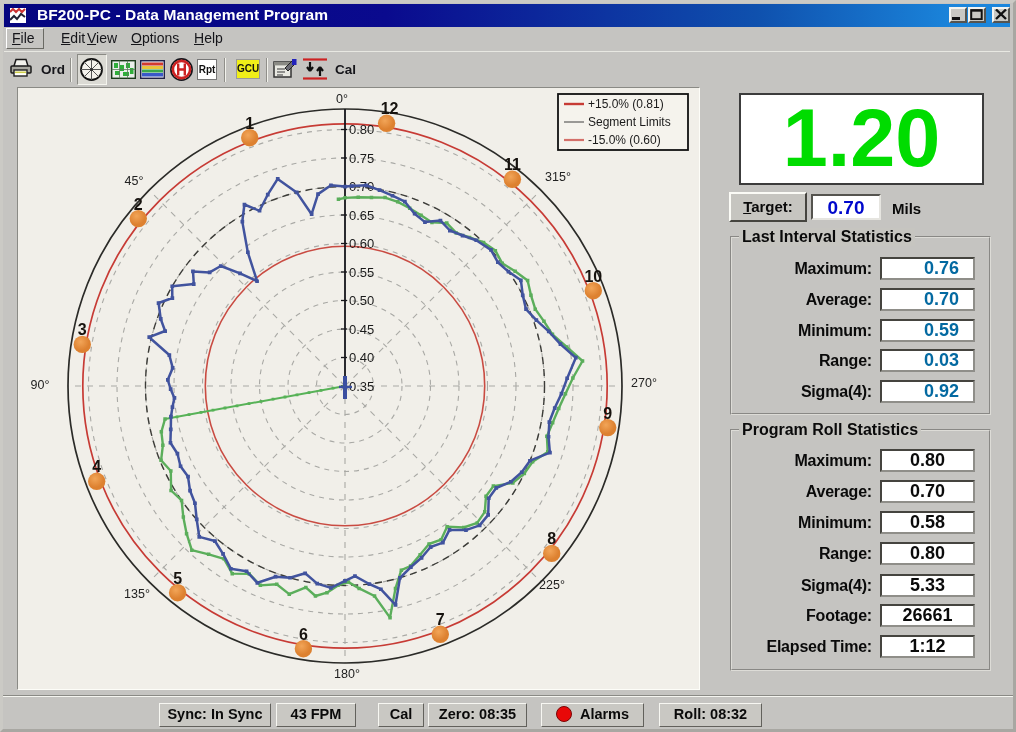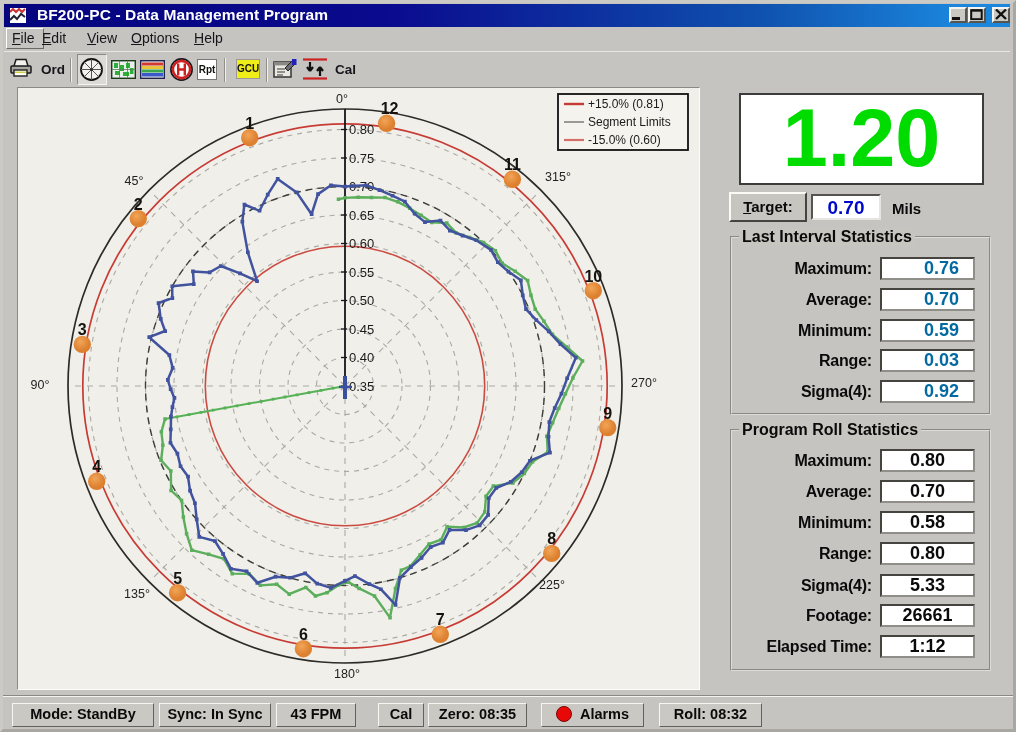--- a/index.html
+++ b/index.html
@@ -63,21 +63,21 @@
         <rect x="1.2" y="1.2" width="10.5" height="9" fill="none" stroke="#111" stroke-width="2"></rect>
         <rect x="1.2" y="0.6" width="10.5" height="2" fill="#111"></rect>
       </svg></span>
   <span class="tbtn" style="left:988px;"><svg width="14" height="11" viewBox="0 0 14 11">
         <path d="M2 0.5 L12 10 M12 0.5 L2 10" stroke="#111" stroke-width="2.4"></path>
       </svg></span>
 </div>
 <div class="menubar">
   <span class="filebox"></span>
   <span class="mitem" style="left:8px;"><u>F</u>ile</span>
-  <span class="mitem" style="left:38px;"><u>E</u>dit</span>
+  <span class="mitem" style="left:57px;"><u>E</u>dit</span>
   <span class="mitem" style="left:83px;"><u>V</u>iew</span>
   <span class="mitem" style="left:127px;"><u>O</u>ptions</span>
   <span class="mitem" style="left:190px;"><u>H</u>elp</span>
 </div>
 <div class="toolbar">
   <span class="titem" style="left:5px;top:6px;"><svg width="24" height="20" viewBox="0 0 24 20">
         <path d="M5 8 L7 1.5 h10 l2 6.5" fill="#f2f2ec" stroke="#1a1a1a" stroke-width="1.5"></path>
         <rect x="2" y="8" width="20" height="7" rx="1" fill="#a8a8a0" stroke="#1a1a1a" stroke-width="1.5"></rect>
         <rect x="5" y="12" width="13" height="6" fill="#fff" stroke="#222" stroke-width="1.4"></rect>
         <rect x="6" y="13.5" width="11" height="1.6" fill="#cfcf4a"></rect>
@@ -271,19 +271,18 @@
 <div class="slab" style="top:539px">Range:</div>
 <div class="sfld blk" style="top:539px">0.80</div>
 <div class="slab" style="top:571px">Sigma(4):</div>
 <div class="sfld blk" style="top:571px">5.33</div>
 <div class="slab" style="top:601px">Footage:</div>
 <div class="sfld blk" style="top:601px">26661</div>
 <div class="slab" style="top:632px">Elapsed Time:</div>
 <div class="sfld blk" style="top:632px">1:12</div>
 <div class="statsep"></div>
 <div class="statusbar">
-<div class="scell" style="left:8px;width:142px">Mode: StandBy</div>
 <div class="scell" style="left:155px;width:112px">Sync: In Sync</div>
 <div class="scell" style="left:272px;width:80px">43 FPM</div>
 <div class="scell" style="left:374px;width:46px">Cal</div>
 <div class="scell" style="left:424px;width:99px">Zero: 08:35</div>
 <div class="scell" style="left:537px;width:103px"><span class="reddot"></span>Alarms</div>
 <div class="scell" style="left:655px;width:103px">Roll: 08:32</div>
 </div>
 </body></html>

